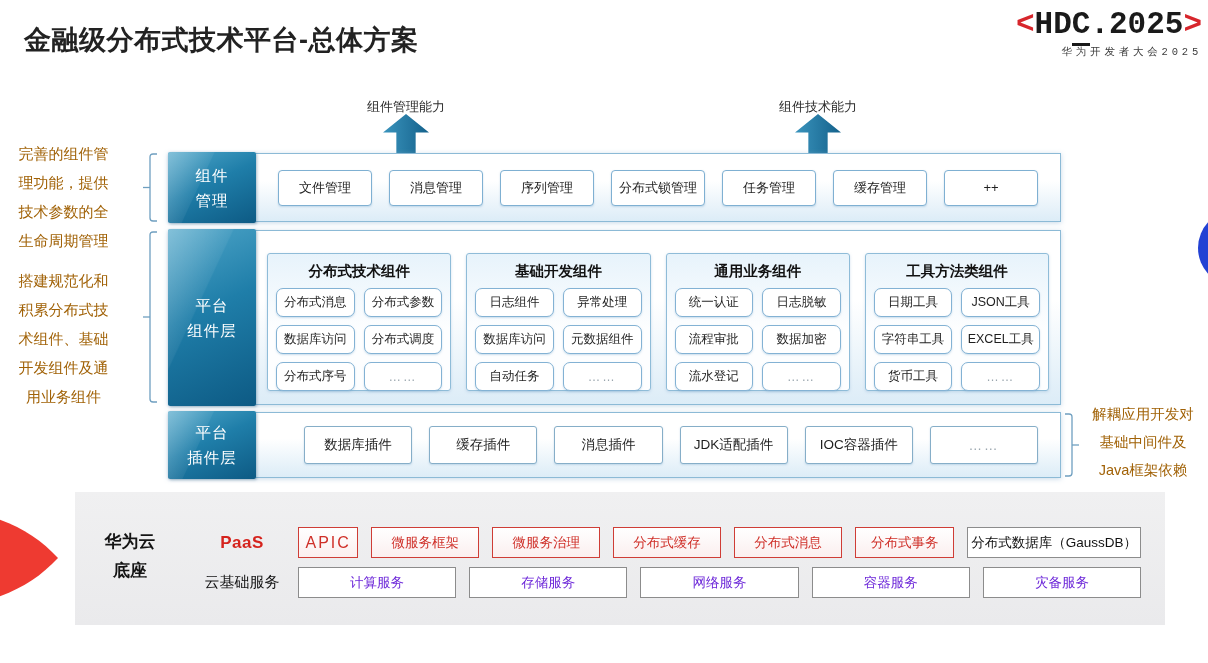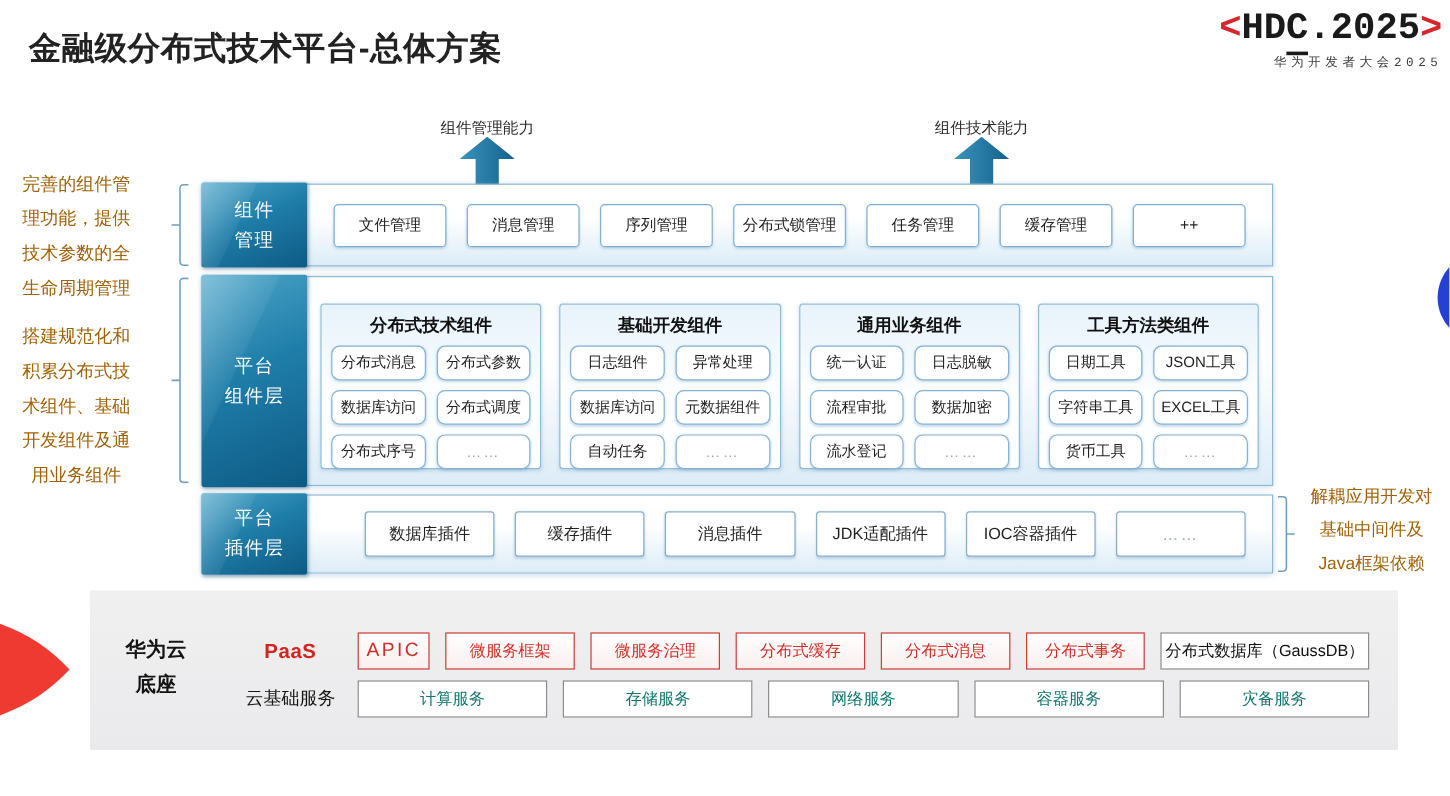--- a/index.html
+++ b/index.html
@@ -75,21 +75,21 @@
   .rlabel{flex:0 0 86px;display:flex;align-items:center;justify-content:center;}
   .paas-label{color:#d5231d;font-weight:bold;font-size:17px;letter-spacing:.5px;}
   .cloud-label{font-size:15px;color:#141414;}
   .rchip{border:1px solid #cf3d36;color:#cf2f28;background:linear-gradient(180deg,#ffffff,#fbefef);
     display:flex;align-items:center;justify-content:center;font-size:13.5px;white-space:nowrap;box-sizing:border-box;}
   .w-apic{flex:.55;letter-spacing:2px;font-size:16px;}
   .w-std{flex:1;}
   .w-tx{flex:.92;}
   .gchip{flex:1.62;border:1px solid #8c8c8c;color:#111;background:#fff;
     display:flex;align-items:center;justify-content:center;font-size:13.5px;white-space:nowrap;box-sizing:border-box;}
-  .schip{flex:1;border:1px solid #8c8c8c;color:#0f766e;background:#fff;
+  .schip{flex:1;border:1px solid #8c8c8c;color:#6d28d9;background:#fff;
     display:flex;align-items:center;justify-content:center;font-size:13.5px;white-space:nowrap;box-sizing:border-box;}
 
   
   #wedge{position:absolute;left:0;top:495px;}
   #blue-dot{position:absolute;left:1198px;top:210px;width:76px;height:76px;border-radius:50%;background:#2342d4;}
 </style>
 </head>
 <body>
 
 <div id="stage">

